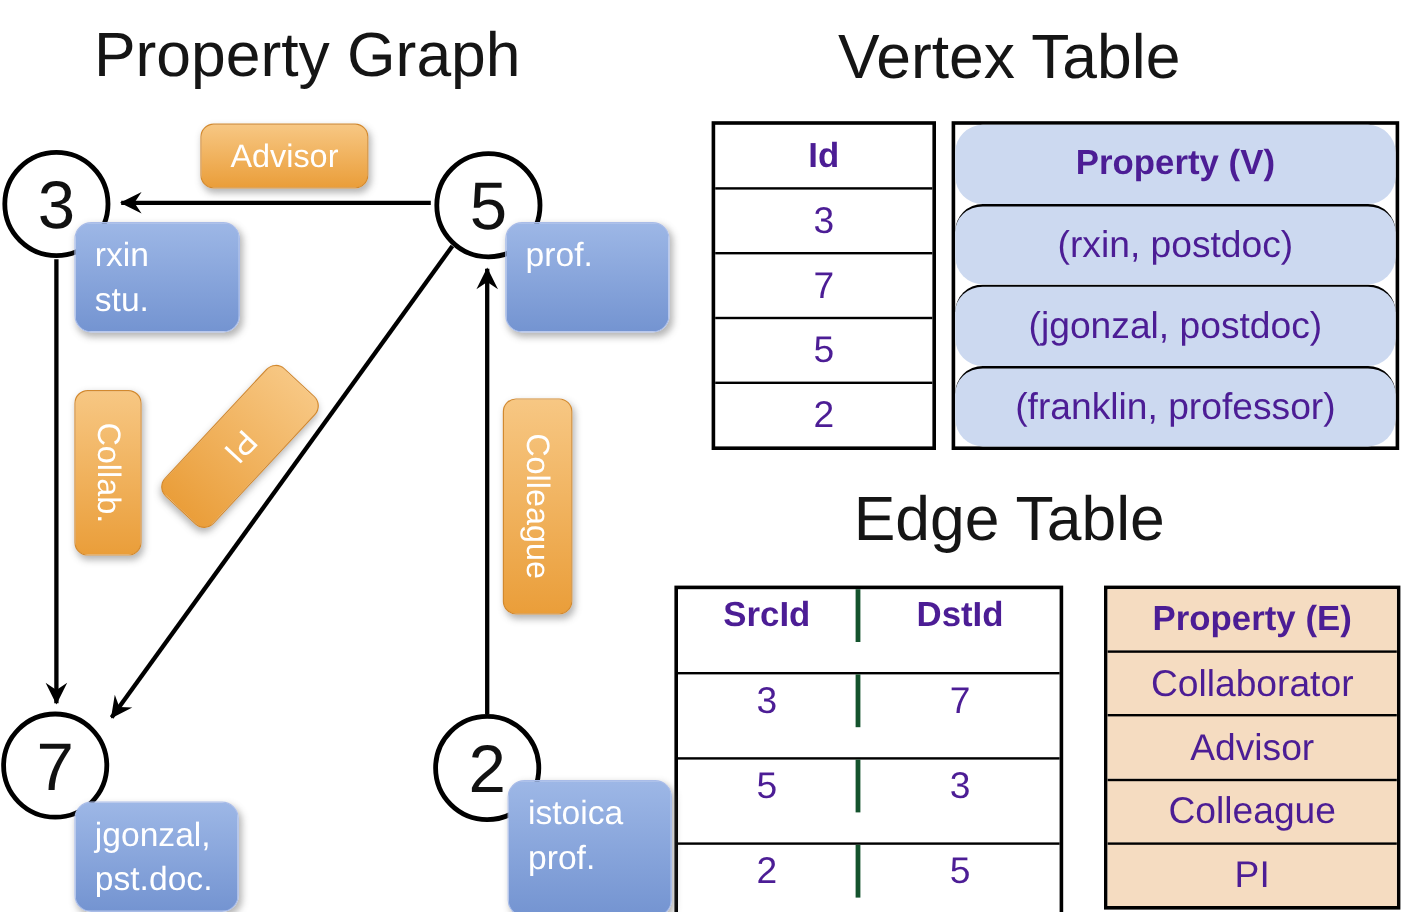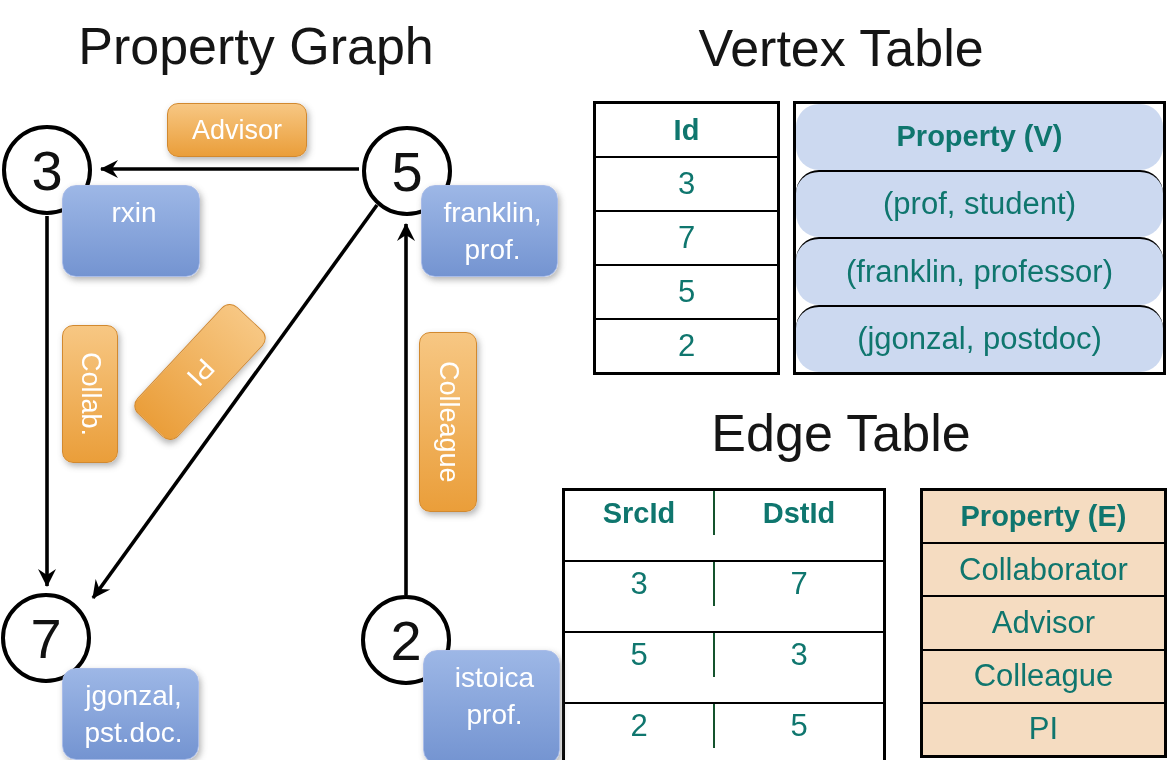--- a/index.html
+++ b/index.html
@@ -19,47 +19,46 @@
     display:flex; align-items:center; justify-content:center;
     font-size:56px; color:#111;
   }
   .vprop {
     position:absolute; z-index:3; box-sizing:border-box; border-radius:14px;
     background:linear-gradient(180deg, var(--blue-light,#9db7e6) 0%, var(--blue-dark,#7494d1) 100%);
     border:1.5px solid var(--blue-border,#a9bce8);
     box-shadow:2px 3px 6px rgba(90,90,90,.45);
     color:#fff; font-size:28px; line-height:37px;
     padding:8px 10px 0 16px;
-    text-align:center;
   }
   .elabel {
     position:absolute; z-index:3; box-sizing:border-box; border-radius:11px;
     background:linear-gradient(180deg, var(--orange-light,#f7c783) 0%, var(--orange-dark,#ea9e3a) 100%);
     border:1.5px solid var(--orange-border,#d2892f);
     box-shadow:2px 3px 6px rgba(90,90,90,.45);
     color:#fff; font-size:27px;
     display:flex; align-items:center; justify-content:center;
   }
   .elabel.vert { writing-mode:vertical-rl; }
   
   .tbl {
     position:absolute; z-index:2; box-sizing:border-box;
     border:3px solid #000; display:flex; flex-direction:column; background:#fff;
   }
   .tbl .row {
     flex:1 1 0; display:flex; align-items:center; justify-content:center;
-    border-top:2px solid #000; font-size:31px; color:#0f766e; box-sizing:border-box;
+    border-top:2px solid #000; font-size:31px; color:#4c1d95; box-sizing:border-box;
   }
   .tbl .row:first-child { border-top:none; }
   .tbl .row.hdr { font-weight:bold; font-size:29px; }
   .tbl .row .cell {
     flex:1 1 0; align-self:stretch; display:flex; align-items:center;
     justify-content:center; box-sizing:border-box;
   }
-  .tbl .row .cell + .cell { border-left:2px solid #14532d; }
+  .tbl .row .cell + .cell { border-left:4px solid #14532d; }
   .tbl .row .cell.src { flex:0 0 148px; }
   .tbl.bluefill .row { background:var(--vertex-row-bg,#ccd9f0);border-radius:23px; }
   .tbl.tanfill  .row { background:var(--edge-row-bg,#f5dcc1); }
 </style>
 </head>
 <body>
 
 <div id="stage">
 
   <div class="title" style="left:-24px; top:16px; width:560px;">Property Graph</div>
@@ -86,23 +85,23 @@
   </div>
   <div class="node" style="left:1px; top:593px;">
     <span>7</span>
   </div>
   <div class="node" style="left:361px; top:595px;">
     <span>2</span>
   </div>
 
   <div class="vprop" style="left:62px; top:185px; width:138px; height:92px;">
     <div>rxin</div>
+    <div>stu.</div>
   </div>
   <div class="vprop" style="left:421px; top:185px; width:137px; height:92px;">
-    <div>franklin,</div>
     <div>prof.</div>
   </div>
   <div class="vprop" style="left:62px; top:652px; width:137px; height:92px;margin-top:16px;">
     <div>jgonzal,</div>
     <div>pst.doc.</div>
   </div>
   <div class="vprop" style="left:423px; top:650px; width:137px; height:114px;">
     <div>istoica</div>
     <div>prof.</div>
   </div>
@@ -115,23 +114,23 @@
   <div class="tbl" style="left:593px; top:101px; width:187px; height:274px;">
     <div class="row hdr">Id</div>
     <div class="row">3</div>
     <div class="row">7</div>
     <div class="row">5</div>
     <div class="row">2</div>
   </div>
 
   <div class="tbl bluefill" style="left:793px; top:101px; width:373px; height:274px;">
     <div class="row hdr">Property (V)</div>
-    <div class="row">(prof, student)</div>
+    <div class="row">(rxin, postdoc)</div>
+    <div class="row">(jgonzal, postdoc)</div>
     <div class="row">(franklin, professor)</div>
-    <div class="row">(jgonzal, postdoc)</div>
   </div>
 
   <div class="tbl" style="left:562px; top:488px; width:324px; height:334px;gap:25px;">
     <div class="row hdr">
       <div class="cell src">SrcId</div>
       <div class="cell">DstId</div>
     </div>
     <div class="row">
       <div class="cell src">3</div>
       <div class="cell">7</div>

